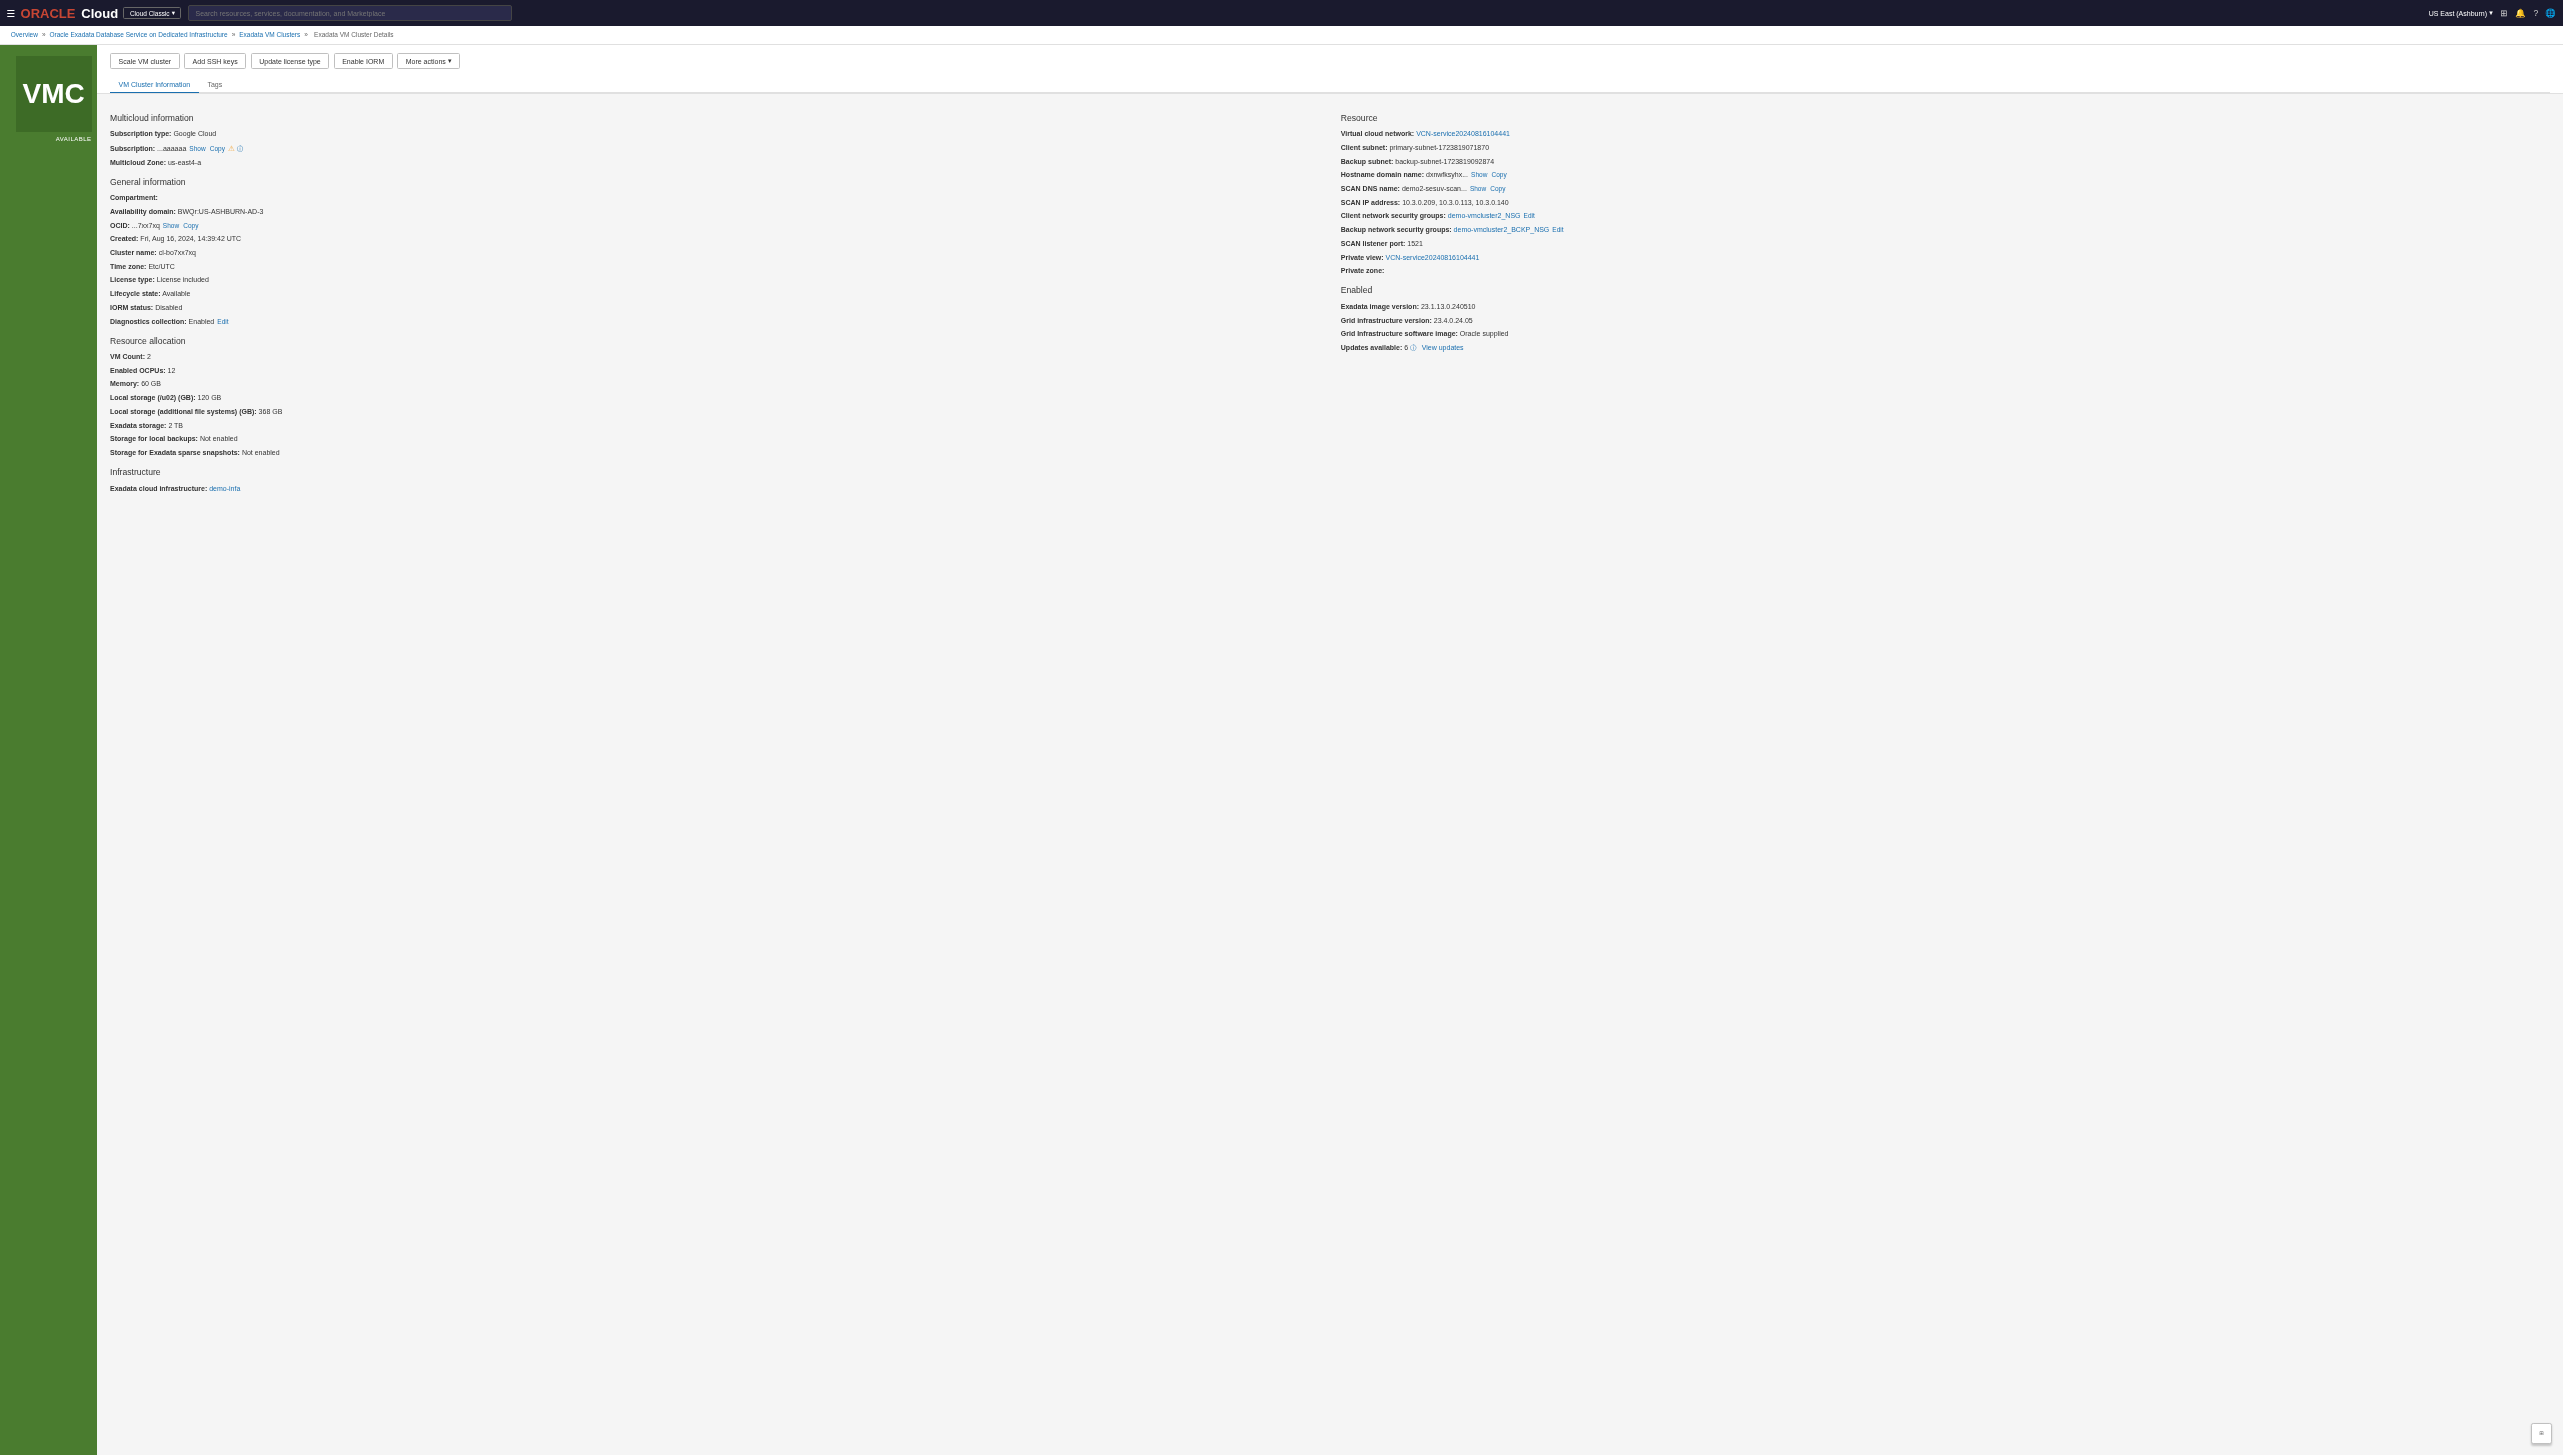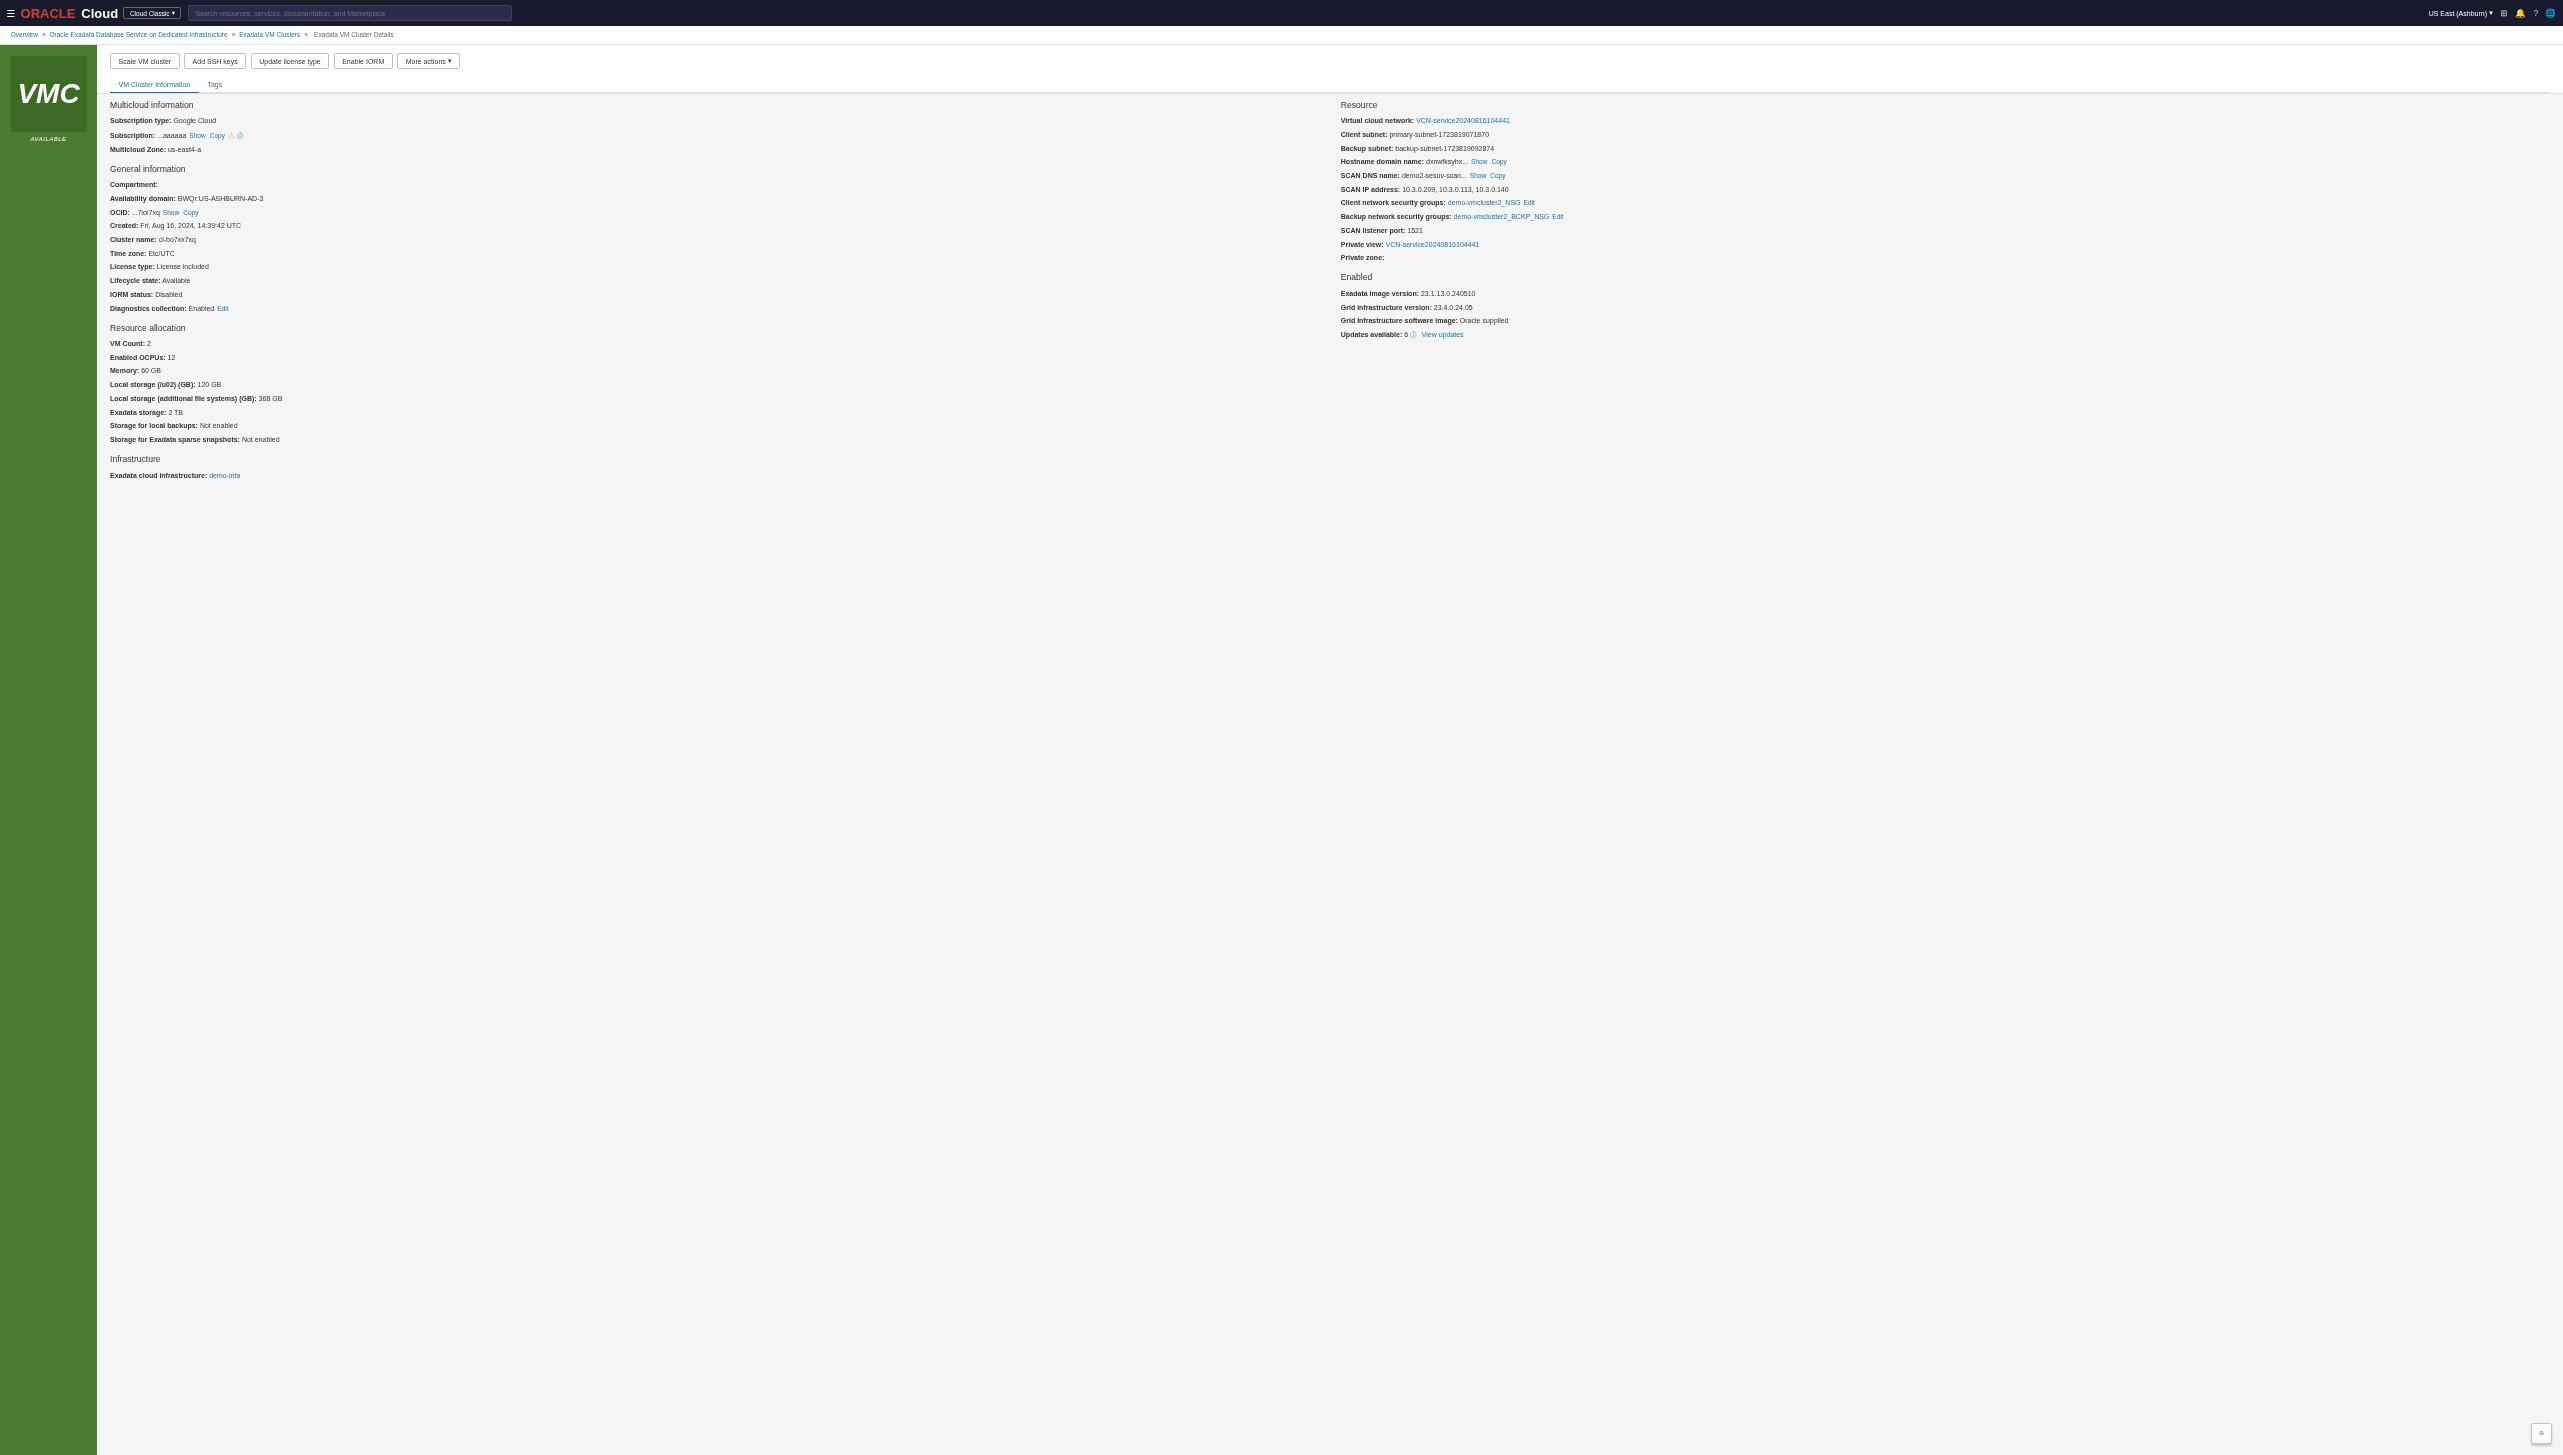--- a/index.html
+++ b/index.html
@@ -54,24 +54,23 @@
 
     
     .main-layout { display: flex; min-height: calc(100vh - 26px - 18px); }
 
     
     .left-panel {
       width: 97px;
       background: #4a7c2f;
       display: flex;
       flex-direction: column;
-      align-items: center;
+      align-items: flex-end;
       padding: 10.8px 5.4px;
       color: #fff;
-      font-style: italic;
     }
     .vmc-icon {
       width: 76px;
       height: 76px;
       background: #3d6b26;
       display: flex;
       align-items: center;
       justify-content: center;
       font-size: 28px;
       font-weight: bold;
@@ -114,21 +113,21 @@
       cursor: pointer;
       font-size: 7px;
       color: #666;
       border-bottom: 1.6px solid transparent;
       margin-bottom: -1.1px;
     }
     .tab.active { color: #1a6faf; border-bottom: 1.6px solid #1a6faf; font-weight: 500; }
 
     
     .info-body {
-      padding: 6px 13px;
+      padding: 19px 13px;
       display: flex;
       gap: 21.6px;
     }
     .info-left { flex: 1; }
     .info-right { flex: 1; }
 
     .section-title { font-size: 8.6px; font-weight: 500; color: #333; margin-bottom: 6.5px; margin-top: 8.6px; }
     .section-title:first-child { margin-top: 0; }
 
     .info-row { margin-bottom: 3.2px; line-height: 1.5; font-size: 7px; }

